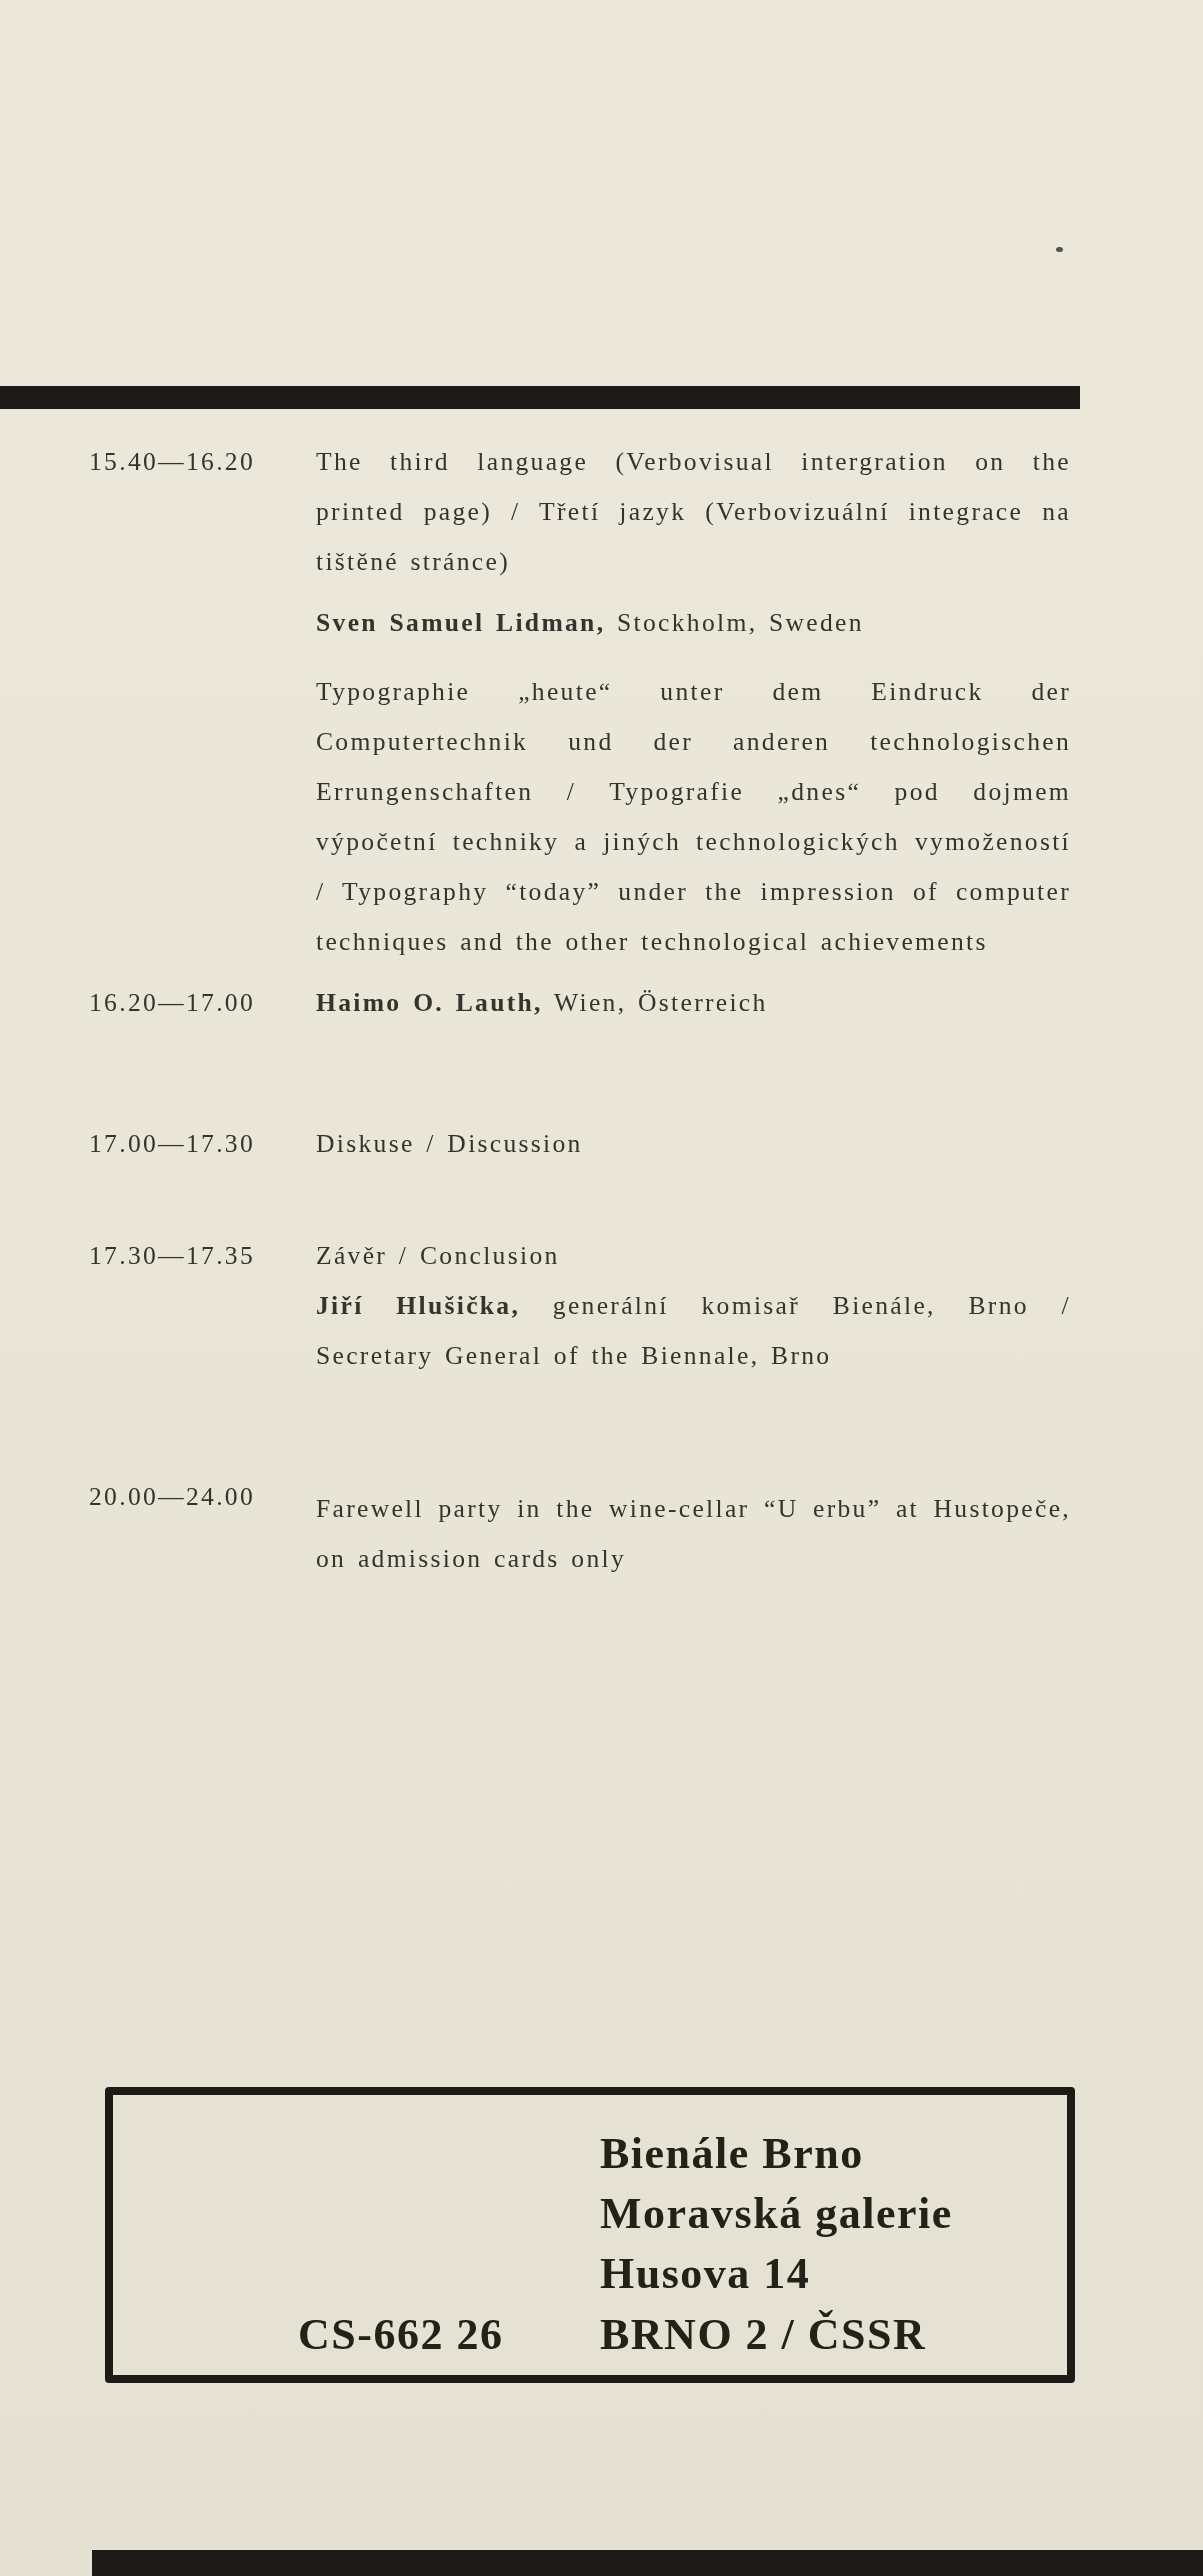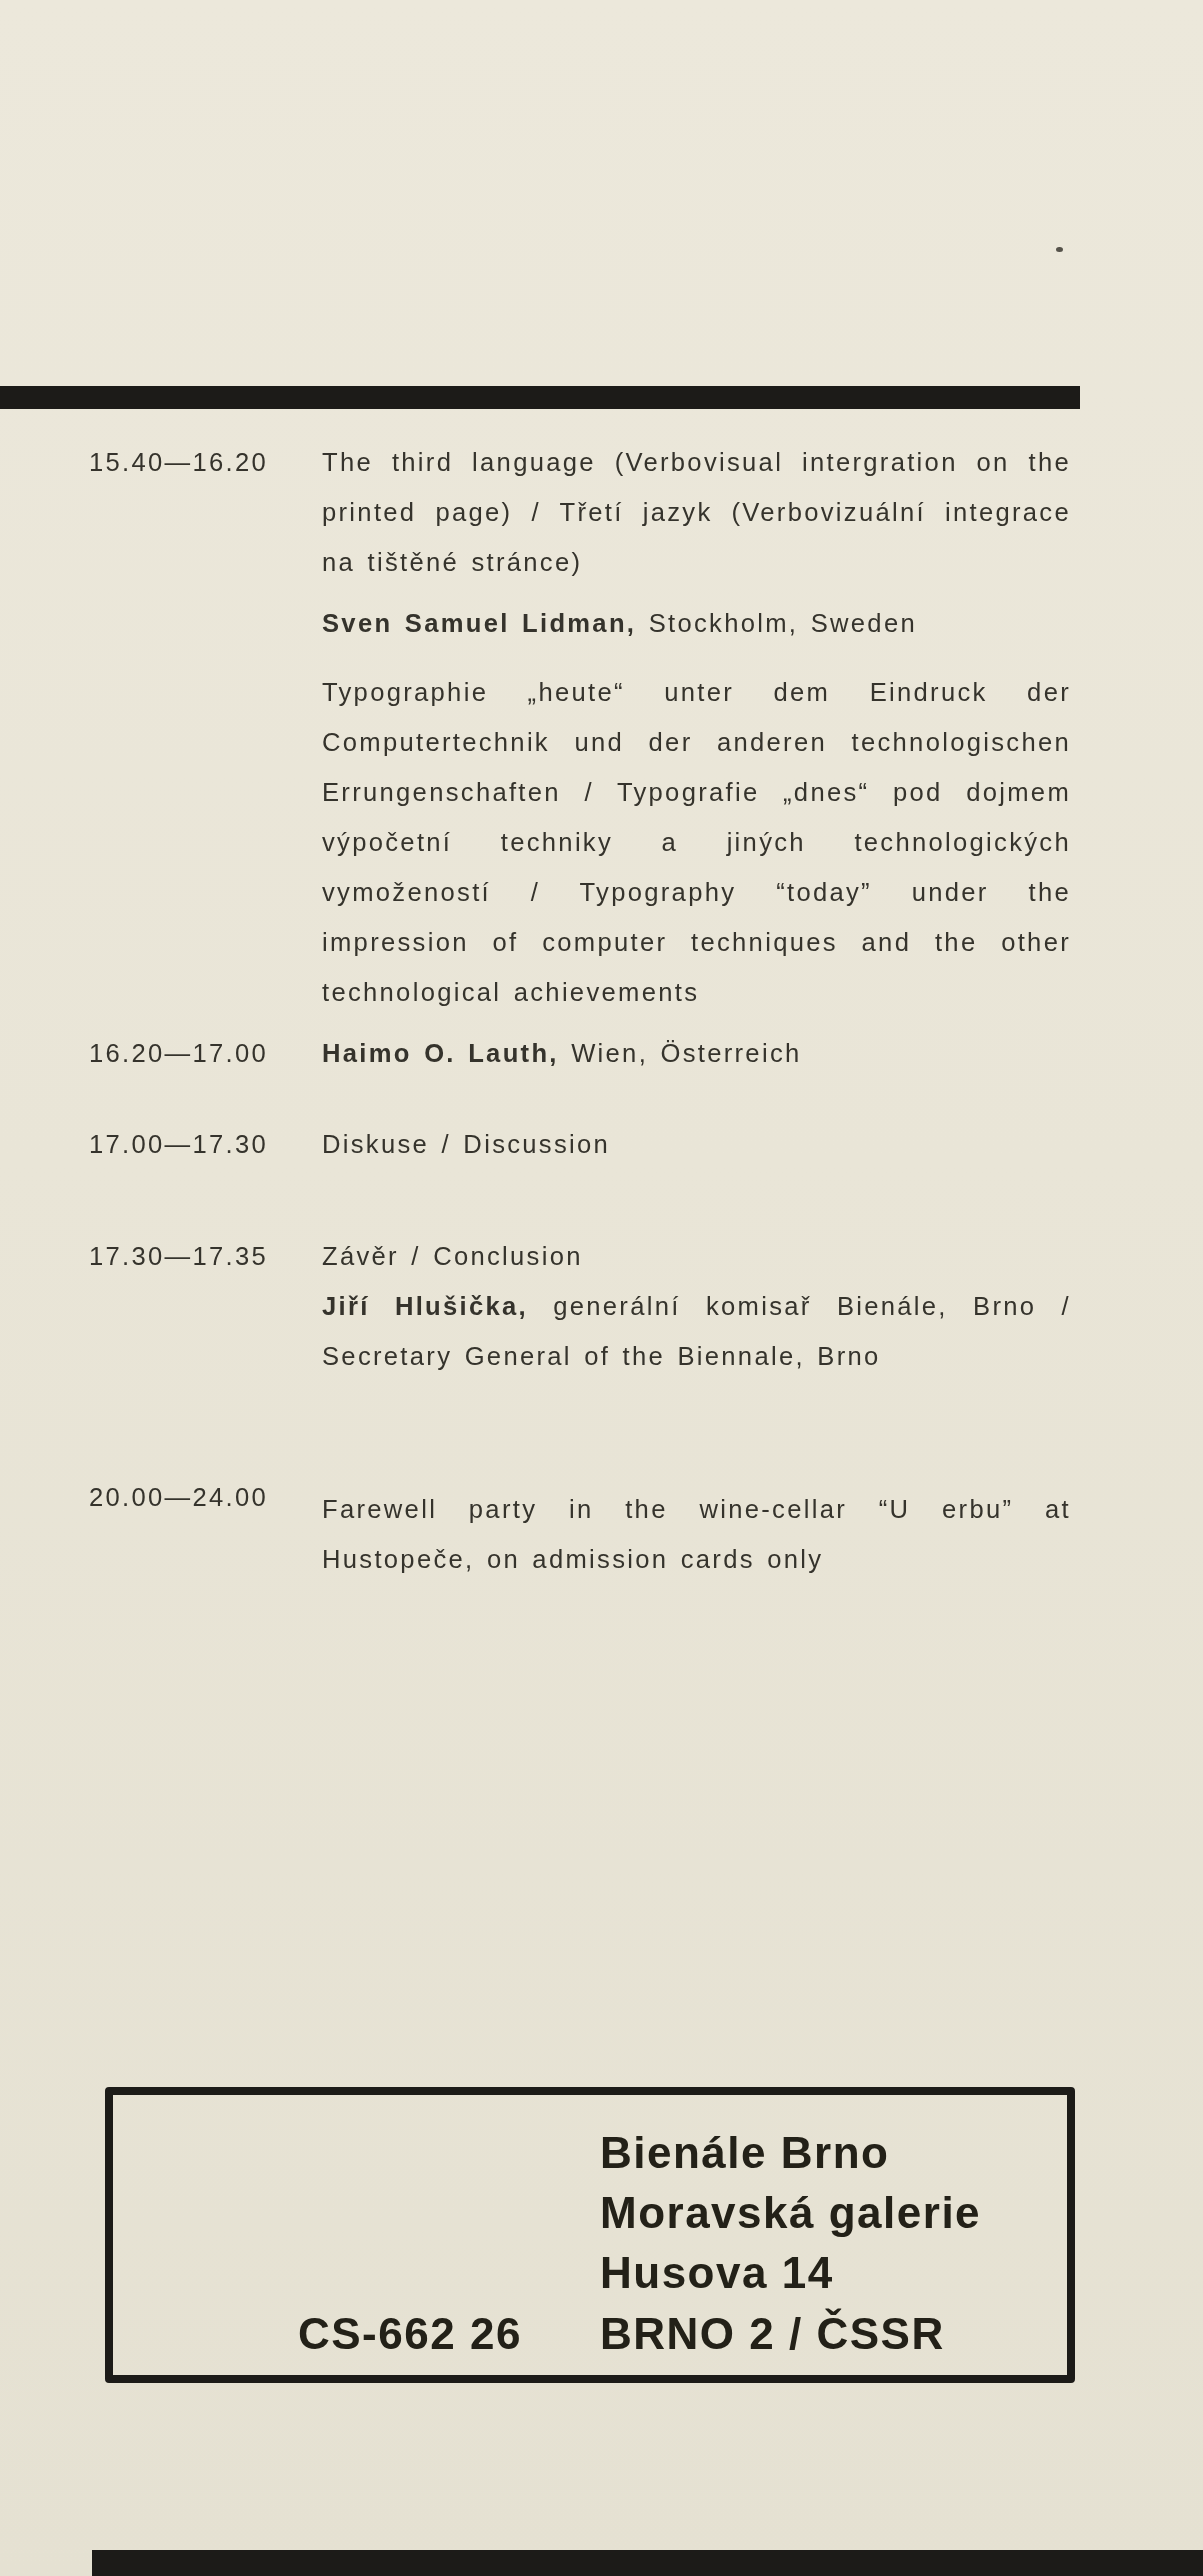--- a/index.html
+++ b/index.html
@@ -2,21 +2,21 @@
 <html style="font-size:12px"><head>
 <meta charset="utf-8">
 <style>
   * { margin:0; padding:0; box-sizing:border-box; }
   html,body { background:#d8d4c6; }
   .page {
     position:relative;
     width:1203px; height:2576px;
     margin:0 auto;
     background:linear-gradient(180deg,#ece8db 0%,#e9e5d7 45%,#e5e1d2 100%);
-    font-family:Liberation Sans, sans-serif;
+    font-family:Liberation Serif, serif;
     color:#35332c;
     overflow:hidden;
   }
 
   
   .top-rule {
     position:absolute; left:0; top:386px;
     width:1080px; height:23px;
     background:#1c1b18;
   }
@@ -33,21 +33,21 @@
 
   
   .entry {
     position:absolute; left:89px; width:982px;
     display:flex; align-items:flex-start;
   }
   .time {
     flex:none; width:211px;
     font-size:25.6px; line-height:50px; letter-spacing:2.3px;
   }
-  .entry-body { width:756px; margin-left:22px; }
+  .entry-body { width:756px; margin-left:16px; }
   .para {
     font-size:25.6px; line-height:50px;
     letter-spacing:2.3px; word-spacing:3px;
     text-align:justify;
     text-justify:inter-word;
   }
   .b { font-weight:bold; }
   .speaker.spaced { margin-top:10.5px; }
   .para.second { margin-top:12px; }
 

